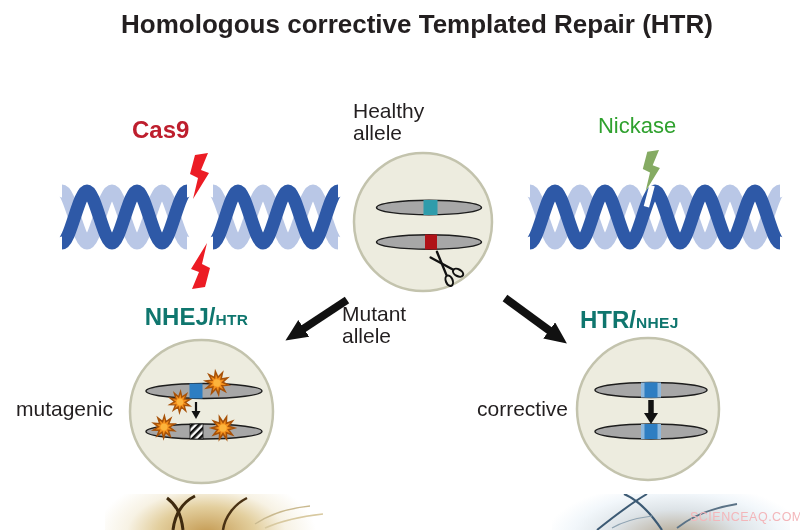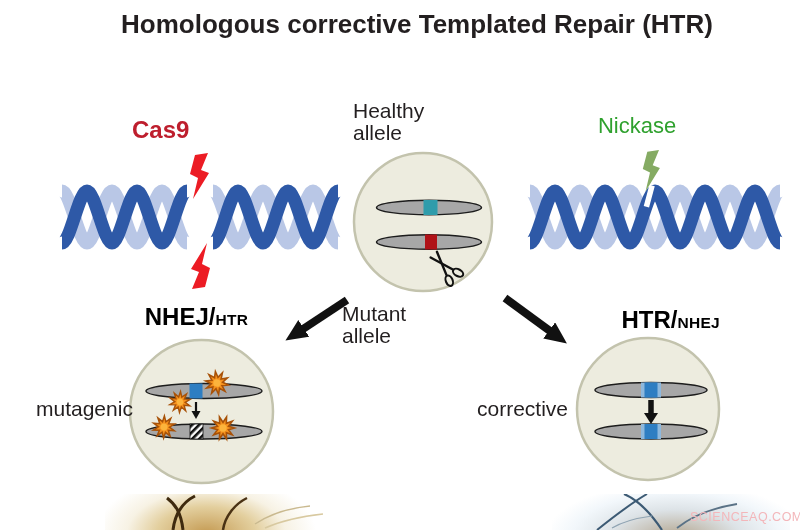--- a/index.html
+++ b/index.html
@@ -12,26 +12,26 @@
     left:40px; right:6px; top:10px; text-align:center;
     font-weight:bold; font-size:26px; line-height:29px; color:var(--text,#231f20);
   }
   #cas9 { left:132px; top:116px; width:120px; text-align:left;
     font-size:24px; font-weight:bold; color:var(--cas9-text,#be1e2d); }
   #nickase { left:572px; top:113px; width:130px; text-align:center;
     font-size:22px; font-weight:normal; color:var(--nickase-text,#2fa12e); }
   .two-line { white-space:pre-line; text-align:left; font-size:21px; line-height:22px; }
   #healthy { left:353px; top:100px; width:140px; }
   #mutant  { left:342px; top:303px; width:140px; }
-  .pw { position:absolute; font-weight:bold; color:#000000; white-space:nowrap; z-index:3; }
+  .pw { position:absolute; font-weight:bold; color:#0f766e; white-space:nowrap; z-index:3; }
   .pw .main { font-size:24px; }
   .pw .sub  { font-size:15.5px; letter-spacing:0.3px; }
   #pw-left  { left:124px; top:303px; width:145px; text-align:center; }
-  #pw-right { left:580px; top:306px; width:140px; text-align:right; }
-  #mutagenic { left:36px;  top:397px; font-size:21px;text-align:right; }
+  #pw-right { left:580px; top:306px; width:140px; text-align:left; }
+  #mutagenic { left:16px;  top:397px; font-size:21px;text-align:right; }
   #corrective{ left:477px; top:397px; font-size:21px; }
   #watermark { left:690px; top:510px; font-size:12.5px; font-weight:500;
     color:var(--watermark,#f3b6ba); letter-spacing:0.5px; z-index:5; }
 
   #diagram { position:absolute; left:0; top:0; z-index:2; }
 
   .strand { fill:none; stroke-width:13; }
   .strand-light { stroke:var(--dna-light,#b9c7e6); }
   .strand-dark  { stroke:var(--dna-dark,#2e59a7); }
   .bolt-red   { fill:var(--bolt-red,#ec1c24); }

